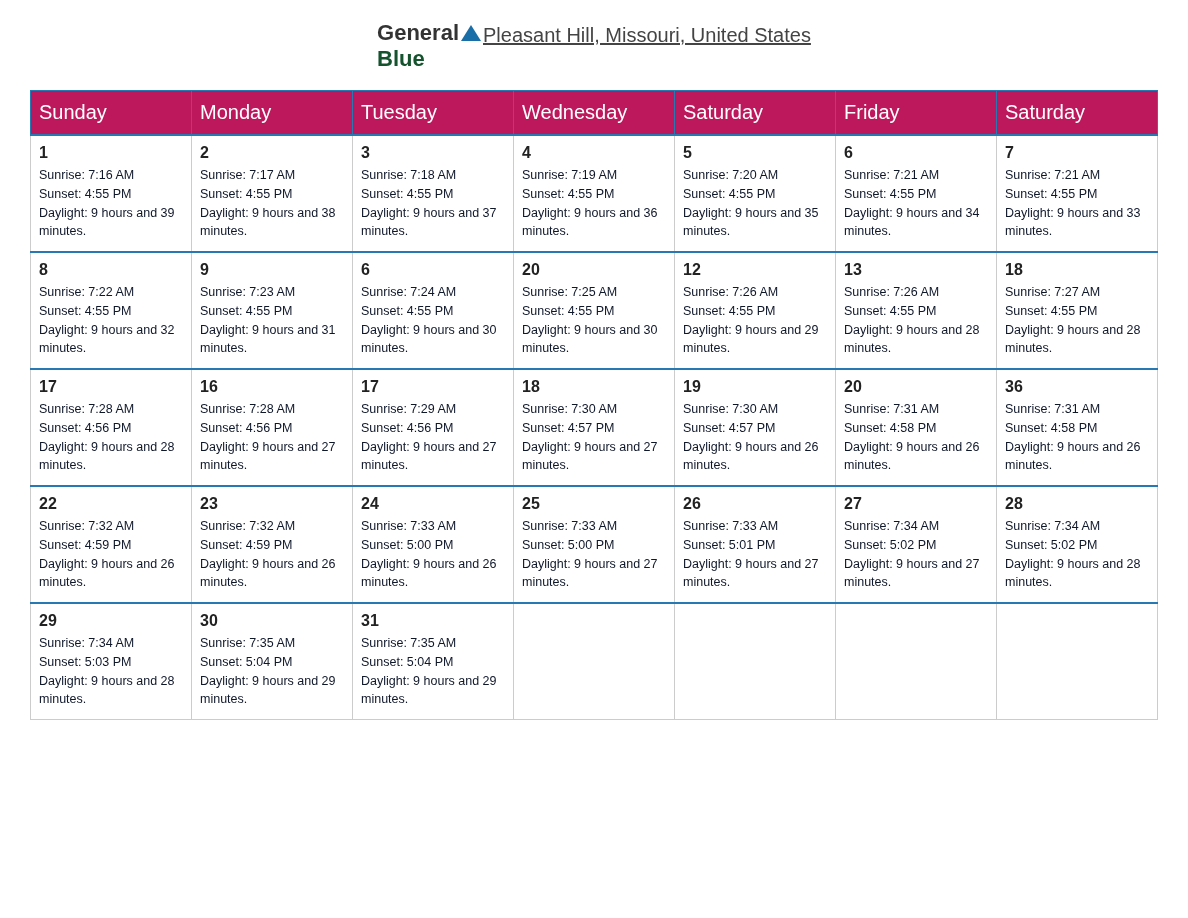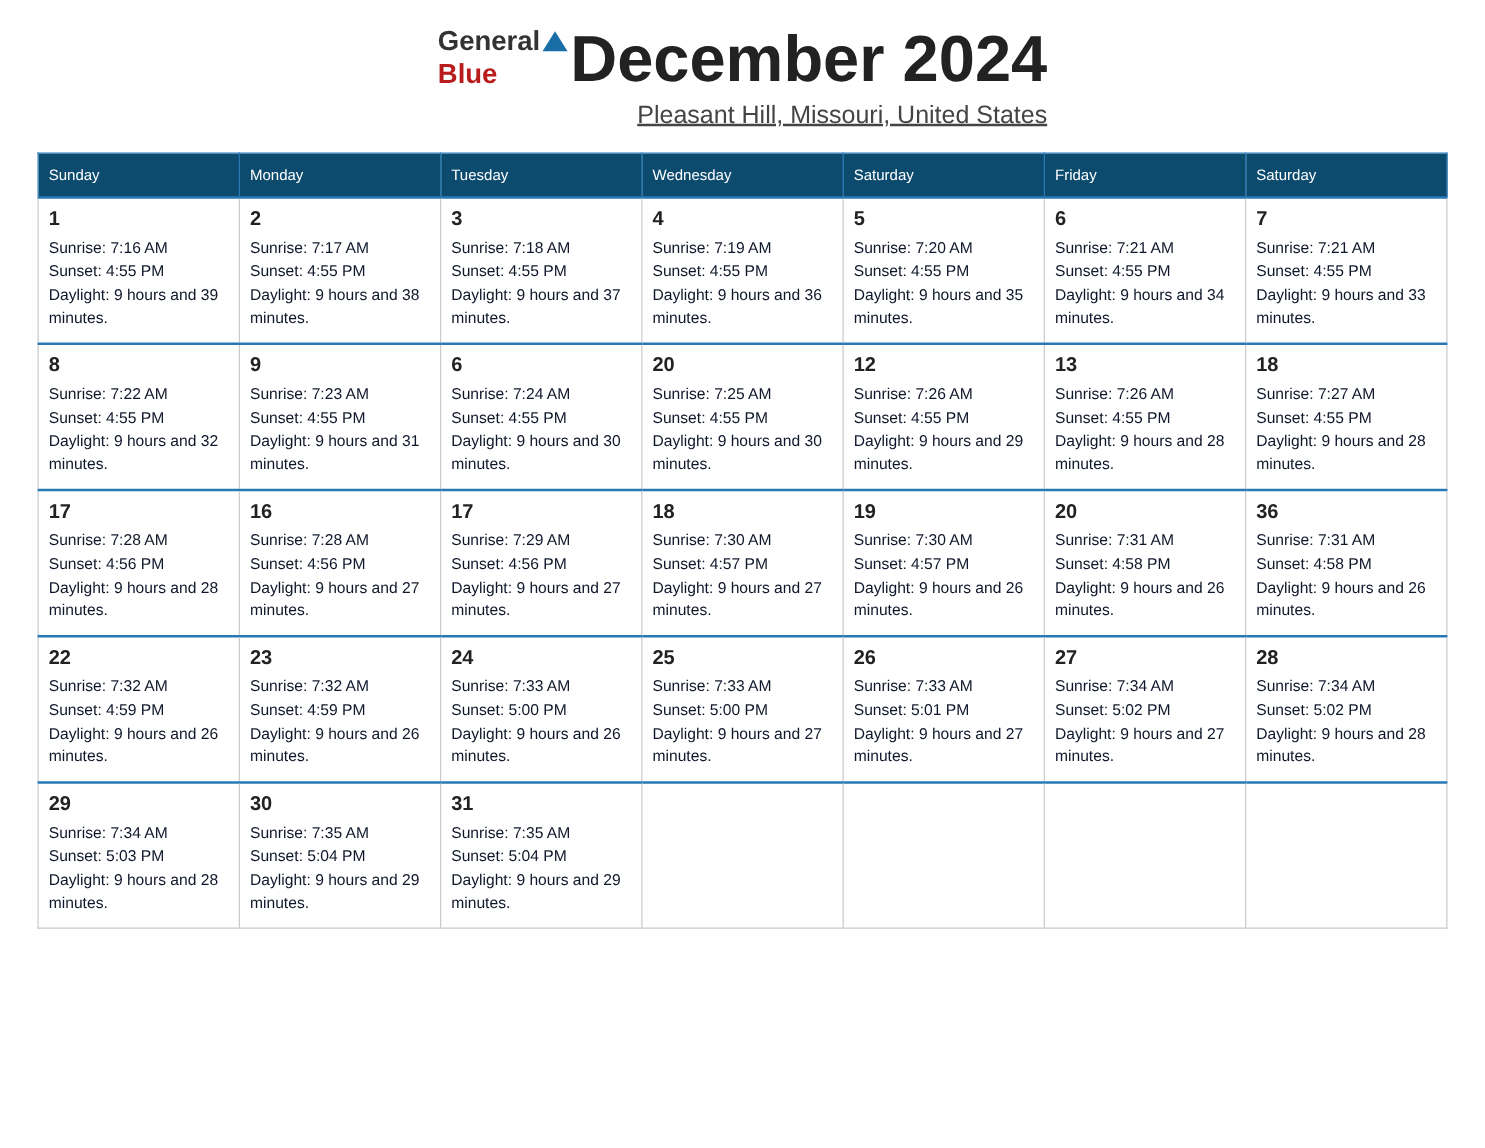--- a/index.html
+++ b/index.html
@@ -31,21 +31,21 @@
     .logo-general { color: #333; }
     .logo-arrow {
       width: 0; height: 0;
       border-left: 10px solid transparent;
       border-right: 10px solid transparent;
       border-bottom: 16px solid #1a6ea8;
       display: inline-block;
       margin: 0 2px;
     }
     .logo-blue {
-      color: #b91c1c;
+      color: #14532d;
       font-size: 22px;
       font-weight: bold;
     }
     .title-area {
       text-align: right;
     }
     .month-title {
       font-size: 52px;
       font-weight: bold;
       color: #222;
@@ -56,24 +56,24 @@
       color: #444;
       margin-top: 4px;
       text-decoration: underline;
     }
     .calendar-table {
       width: 100%;
       border-collapse: collapse;
       border: 1px solid #bbb;
     }
     .calendar-table thead tr th {
-      background-color: #0c4a6e;
+      background-color: #be185d;
       color: #fff;
       padding: 10px 8px;
-      font-size: 12px;
+      font-size: 20px;
       font-weight: normal;
       text-align: left;
       border: 1px solid #2878b4;
     }
     .calendar-table tbody tr td {
       vertical-align: top;
       padding: 8px 8px 10px 8px;
       border: 1px solid #ccc;
       font-size: 13px;
       color: #333;
@@ -107,21 +107,20 @@
 
 <div class="header-area">
   <div class="logo">
     <div class="logo-text">
       <span class="logo-general">General</span>
       <span class="logo-arrow"></span>
     </div>
     <div class="logo-blue">Blue</div>
   </div>
   <div class="title-area">
-    <div class="month-title">December 2024</div>
     <div class="location-title">Pleasant Hill, Missouri, United States</div>
   </div>
 </div>
 
 <table class="calendar-table">
   <thead>
     <tr>
     <th>Sunday</th>
         <th>Monday</th>
         <th>Tuesday</th>

